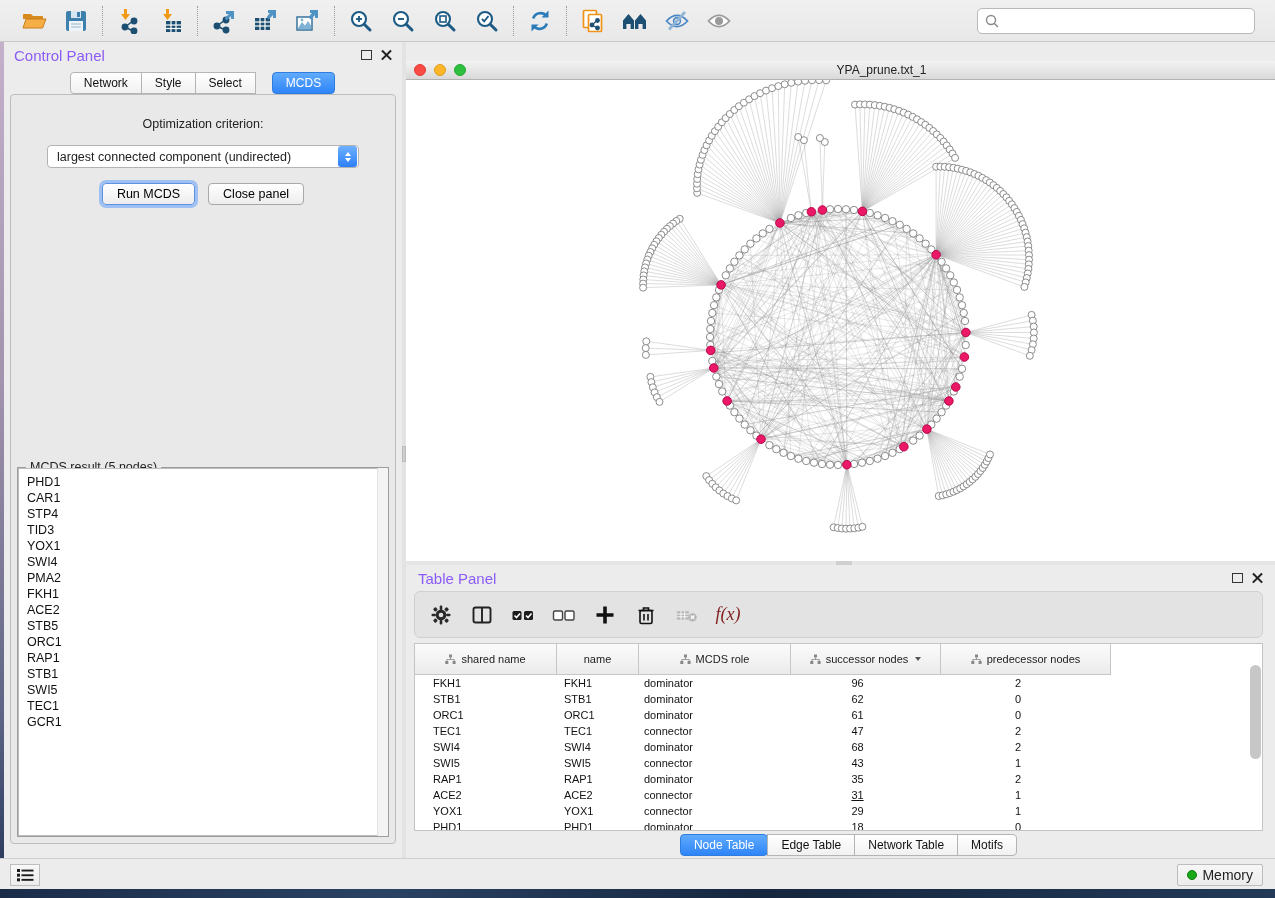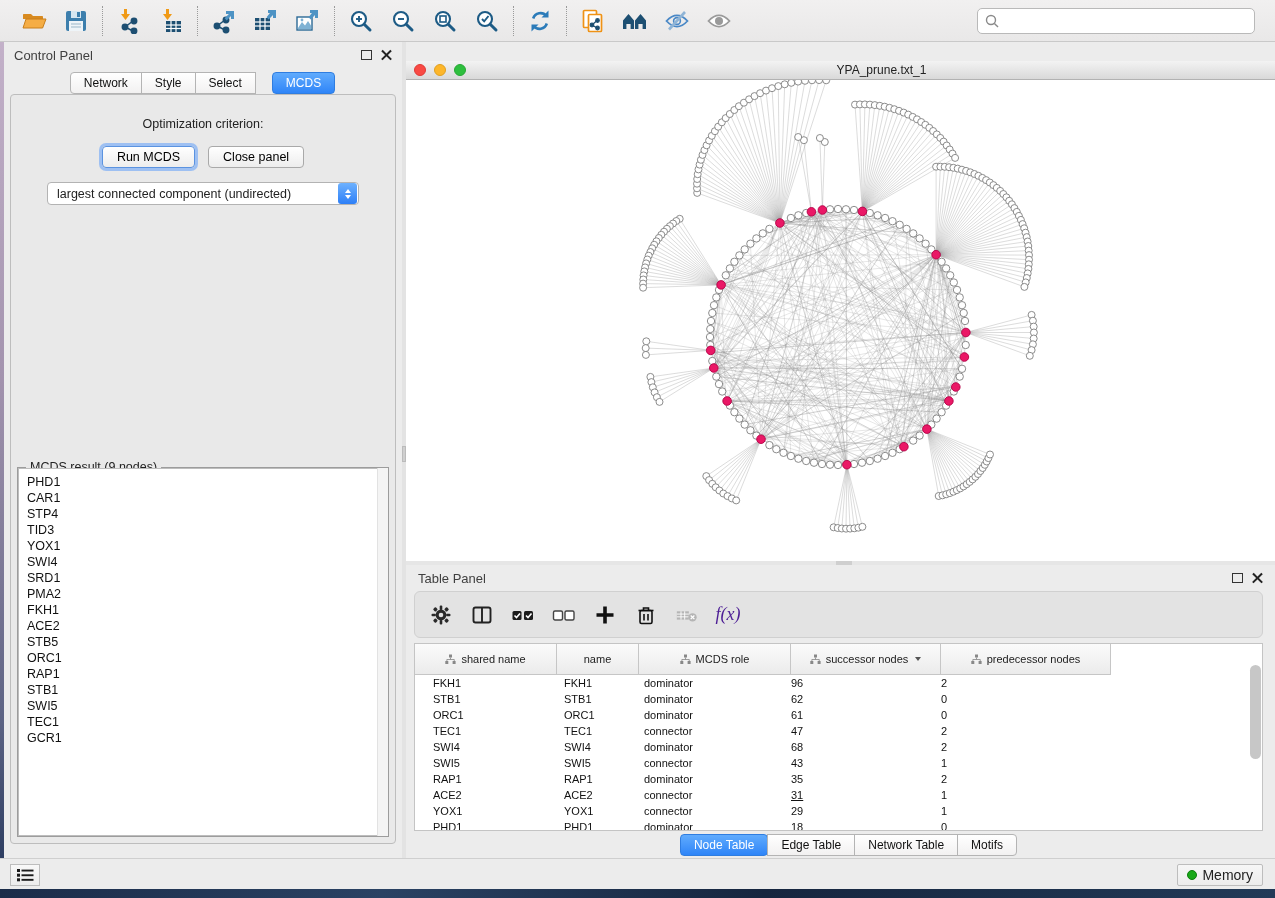--- a/index.html
+++ b/index.html
@@ -14,21 +14,21 @@
   #search-wrap { margin-left:auto; margin-right:12px; width:278px; height:26px; background:#fff; border:1px solid #b9b9b9; border-radius:5px; display:flex; align-items:center; padding:0 6px; }
   #search-wrap input { border:none; outline:none; flex:1; font-size:12px; background:transparent; }
 
   
   #left-strip { position:absolute; left:0; top:42px; width:4px; height:847px; background:linear-gradient(#c3b1c9,#a393ae 40%,#5d6484 80%,#23355a); }
   #bottom-strip { position:absolute; left:0; top:889px; width:1275px; height:9px; background:linear-gradient(90deg,#1b2c49,#27405f 30%,#152档540 31%,#213a58 60%,#16263f); background:linear-gradient(90deg,#1b2c49,#2a4263 30%,#16263f 60%,#223a57); }
 
   
   #control-panel { position:absolute; left:4px; top:42px; width:398px; height:816px; background:#ececec; }
   .panel-titlebar { height:26px; display:flex; align-items:center; padding:0 10px; }
-  .panel-title { font-size:13px; color:#404040; }
+  .panel-title { font-size:15px; color:#8b5cf6; }
   .win-btns { margin-left:auto; display:flex; align-items:center; gap:9px; }
   .float-ic { width:11px; height:10px; border:1.5px solid #333; background:transparent; }
   .close-ic { width:11px; height:11px; position:relative; }
   .close-ic:before,.close-ic:after { content:""; position:absolute; left:-1px; top:4.5px; width:13px; height:2.2px; background:#222; }
   .close-ic:before { transform:rotate(45deg);} .close-ic:after { transform:rotate(-45deg);}
 
   .seg { display:flex; justify-content:center; }
   .seg .tab { background:linear-gradient(#ffffff,#f2f1f1); border:1px solid #b4b4b4; padding:3px 13px; font-size:12px; margin-left:-1px; cursor:pointer; color:#111; }
   .seg .tab:first-child { border-radius:4px 0 0 4px; }
   .seg .tab:last-child { border-radius:0 4px 4px 0; }
@@ -66,27 +66,27 @@
   .light.red { background:#f94a44; border:1px solid #e03a36;}
   .light.yellow { background:#fdb62a; border:1px solid #e0a020;}
   .light.green { background:#2ebf3e; border:1px solid #27a835;}
   #net-title { position:absolute; left:0; right:0; text-align:center; font-size:12px; color:#222; }
   #net-canvas { position:absolute; left:0; top:19px; width:869px; height:497px; background:#fff; }
 
   
   #table-panel { position:absolute; left:406px; top:565px; width:869px; height:293px; background:#ececec; }
   #tp-toolbar { position:absolute; left:8px; right:12px; top:26px; height:47px; background:#e3e3e3; border:1px solid #d0d0d0; border-radius:6px; display:flex; align-items:center; gap:17px; padding:0 14px; }
   .tpicon { width:24px; height:24px; display:flex; align-items:center; justify-content:center; cursor:pointer; }
-  .fx { font-family:"Liberation Serif","DejaVu Serif",serif; font-style:italic; font-size:18px; color:#4c1d95; }
+  .fx { font-family:"Liberation Serif","DejaVu Serif",serif; font-style:italic; font-size:18px; color:#7f1d1d; }
   #tp-table { position:absolute; left:8px; right:12px; top:78px; bottom:27px; background:#fff; border:1px solid #c4c4c4; overflow:hidden; }
   #thead { display:flex; height:31px; }
   .th { display:flex; align-items:center; justify-content:center; gap:5px; background:linear-gradient(#fbfbfb,#ebebeb); border-right:1px solid #c6c6c6; border-bottom:1px solid #c6c6c6; font-size:11px; color:#222; }
   .rows .tr { display:flex; height:16px; align-items:center; }
   .td { font-size:11px; color:#111; white-space:nowrap; overflow:hidden; }
-  .num { text-align:left; }
+  .num { text-align:center; }
   #tbl-scroll { position:absolute; right:1px; top:21px; width:11px; height:94px; background:#c7c7c7; border-radius:6px; }
   #tp-tabs { position:absolute; left:0; right:0; bottom:2px;align-items:flex-end; }
   .sort-chev { width:0;height:0;border-left:3.5px solid transparent;border-right:3.5px solid transparent;border-top:4px solid #555; margin-left:2px;}
 
   
   #status-bar { position:absolute; left:0; top:858px; width:1275px; height:31px; background:#ececec; border-top:1px solid #cfcfcf; }
   #panel-menu-btn { position:absolute; left:10px; top:5px; width:30px; height:22px; background:linear-gradient(#f8f8f8,#ececec); border:1px solid #bdbdbd; display:flex; align-items:center; justify-content:center; cursor:pointer; }
   #memory-btn { position:absolute; right:12px; top:5px; height:22px; background:linear-gradient(#f6f6f6,#ececec); border:1px solid #bdbdbd; border-radius:2px; display:flex; align-items:center; gap:5px; padding:0 9px; cursor:pointer; }
   #memory-dot { width:10px; height:10px; border-radius:50%; background:#18a818; border:1px solid #0d7d0d; }
   #memory-label { font-size:14px; }
@@ -274,41 +274,40 @@
     </span>
   </div>
   <div id="cp-tabs" class="seg">
       <div class="tab">Network</div>
       <div class="tab">Style</div>
       <div class="tab">Select</div>
       <div class="tab active">MCDS</div>
     </div>
   <div id="cp-content">
     <div id="opt-label">Optimization criterion:</div>
-    <div id="cp-buttons">
-      <button class="btn focus-ring">Run MCDS</button>
-      <button class="btn">Close panel</button>
-    </div>
     <div id="criterion">
       <span class="val">largest connected component (undirected)</span>
       <span class="stepper">
           <span class="chev-up"></span>
           <span class="chev-dn"></span>
         </span>
     </div>
+    <div id="cp-buttons">
+      <button class="btn focus-ring">Run MCDS</button>
+      <button class="btn">Close panel</button>
+    </div>
     <div id="mcds-group">
-      <span id="mcds-legend">MCDS result (9 nodes)</span>
+      <span id="mcds-legend">MCDS result (5 nodes)</span>
       <div id="mcds-list">
           <div class="li">PHD1</div>
           <div class="li">CAR1</div>
           <div class="li">STP4</div>
           <div class="li">TID3</div>
           <div class="li">YOX1</div>
           <div class="li">SWI4</div>
-          <div class="li">SRD1</div>
           <div class="li">PMA2</div>
           <div class="li">FKH1</div>
           <div class="li">ACE2</div>
           <div class="li">STB5</div>
           <div class="li">ORC1</div>
           <div class="li">RAP1</div>
           <div class="li">STB1</div>
           <div class="li">SWI5</div>
           <div class="li">TEC1</div>
           <div class="li">GCR1</div>

